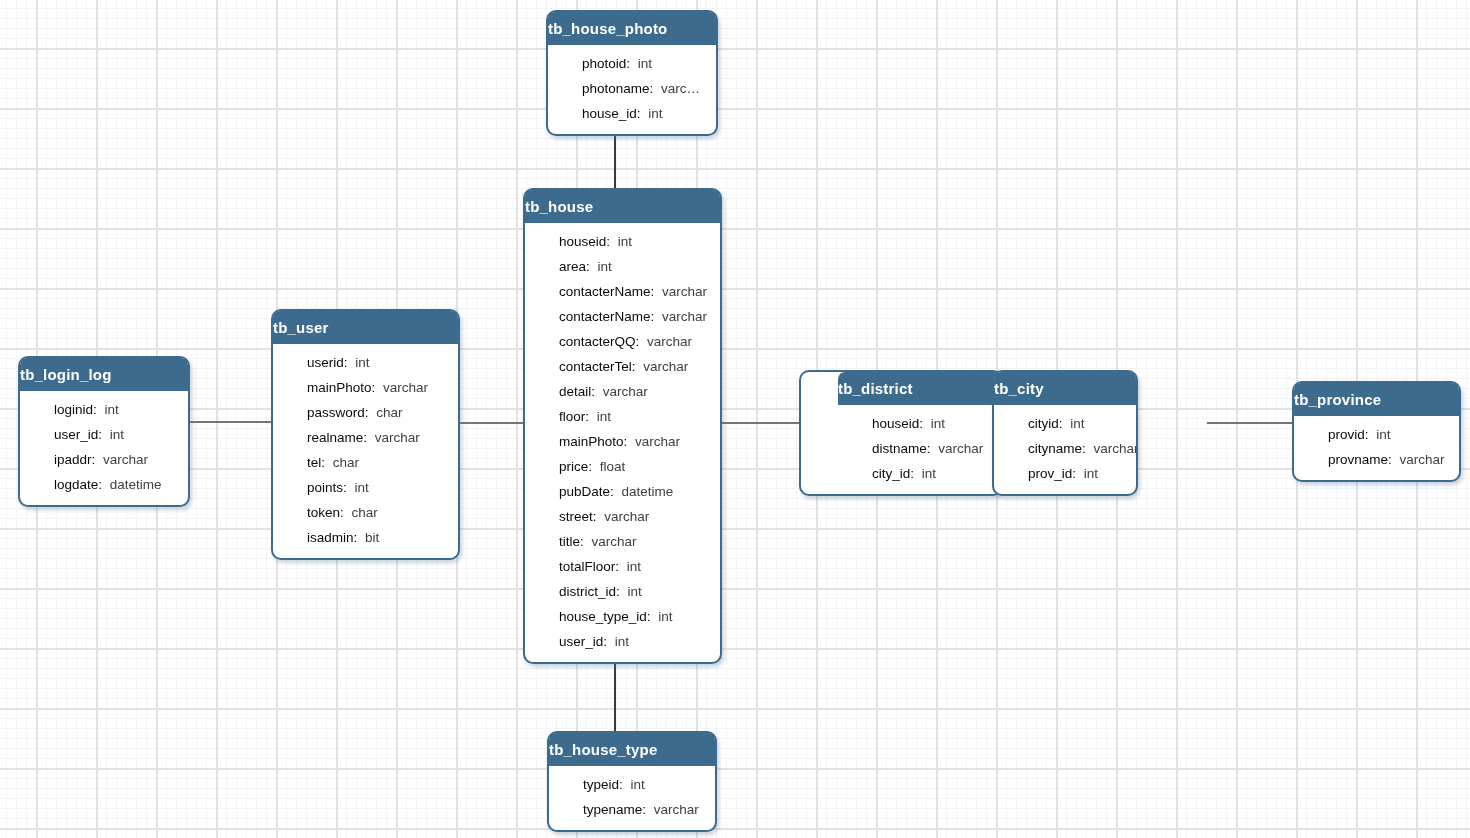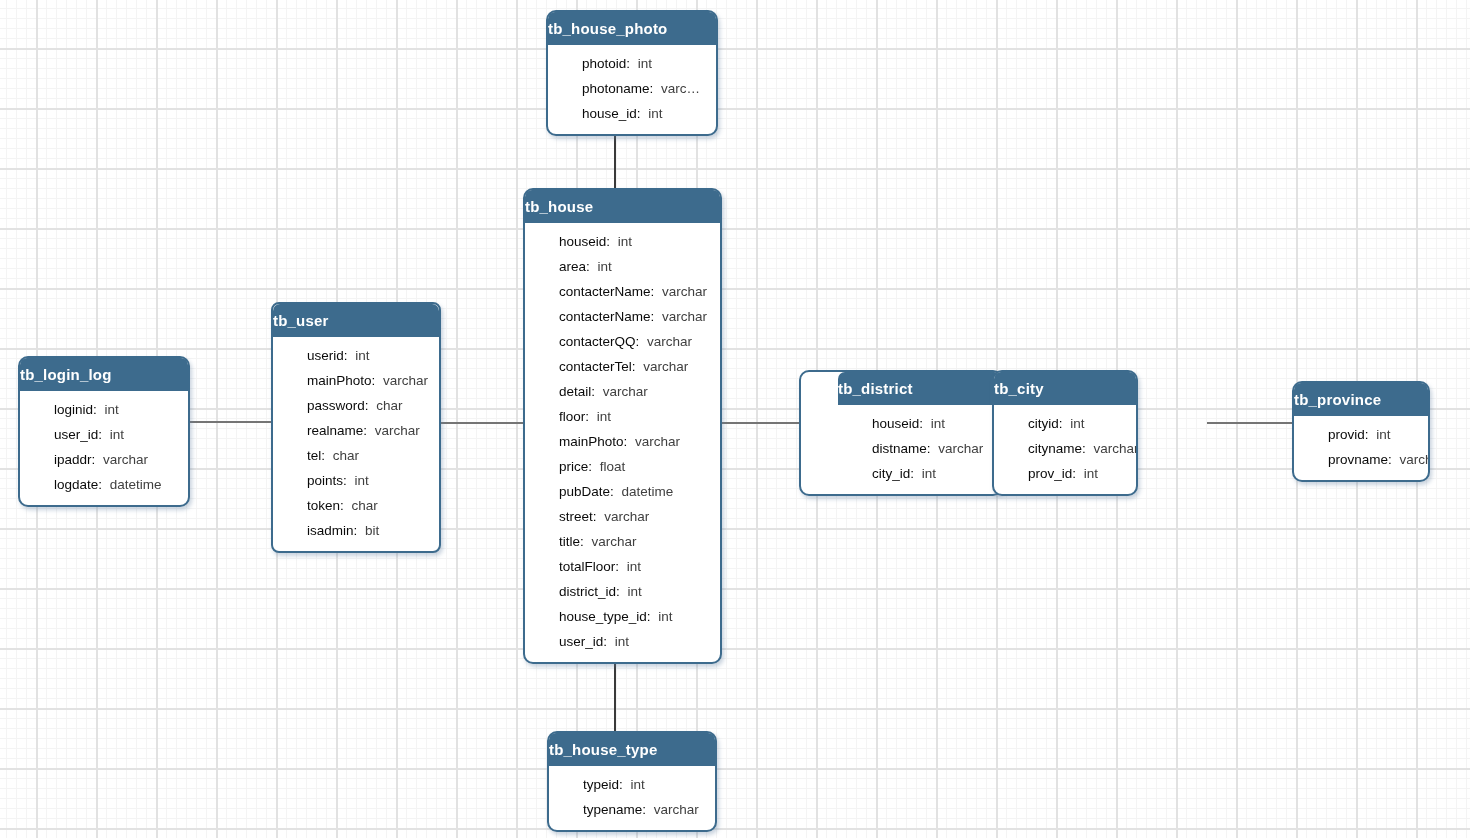--- a/index.html
+++ b/index.html
@@ -183,21 +183,21 @@
           <div class="row">
     <span class="fname">house_type_id</span>
     <span class="ftype">int</span>
   </div>
           <div class="row">
     <span class="fname">user_id</span>
     <span class="ftype">int</span>
   </div>
         </div>
   </div>
-      <div class="tbl" style="left: 271px; top: 302px; width: 170px; border-radius: 8px;">
+      <div class="tbl" style="left: 271px; top: 309px; width: 189px;">
     <div class="hdr">
       <span class="title">tb_user</span>
     </div>
     <div class="body">
           <div class="row">
     <span class="fname">userid</span>
     <span class="ftype">int</span>
   </div>
           <div class="row">
     <span class="fname">mainPhoto</span>
@@ -283,21 +283,21 @@
           <div class="row">
     <span class="fname">cityname</span>
     <span class="ftype">varchar</span>
   </div>
           <div class="row">
     <span class="fname">prov_id</span>
     <span class="ftype">int</span>
   </div>
         </div>
   </div>
-      <div class="tbl" style="left: 1292px; top: 381px; width: 138px;">
+      <div class="tbl" style="left: 1292px; top: 381px; width: 169px;">
     <div class="hdr">
       <span class="title">tb_province</span>
     </div>
     <div class="body">
           <div class="row">
     <span class="fname">provid</span>
     <span class="ftype">int</span>
   </div>
           <div class="row">
     <span class="fname">provname</span>

